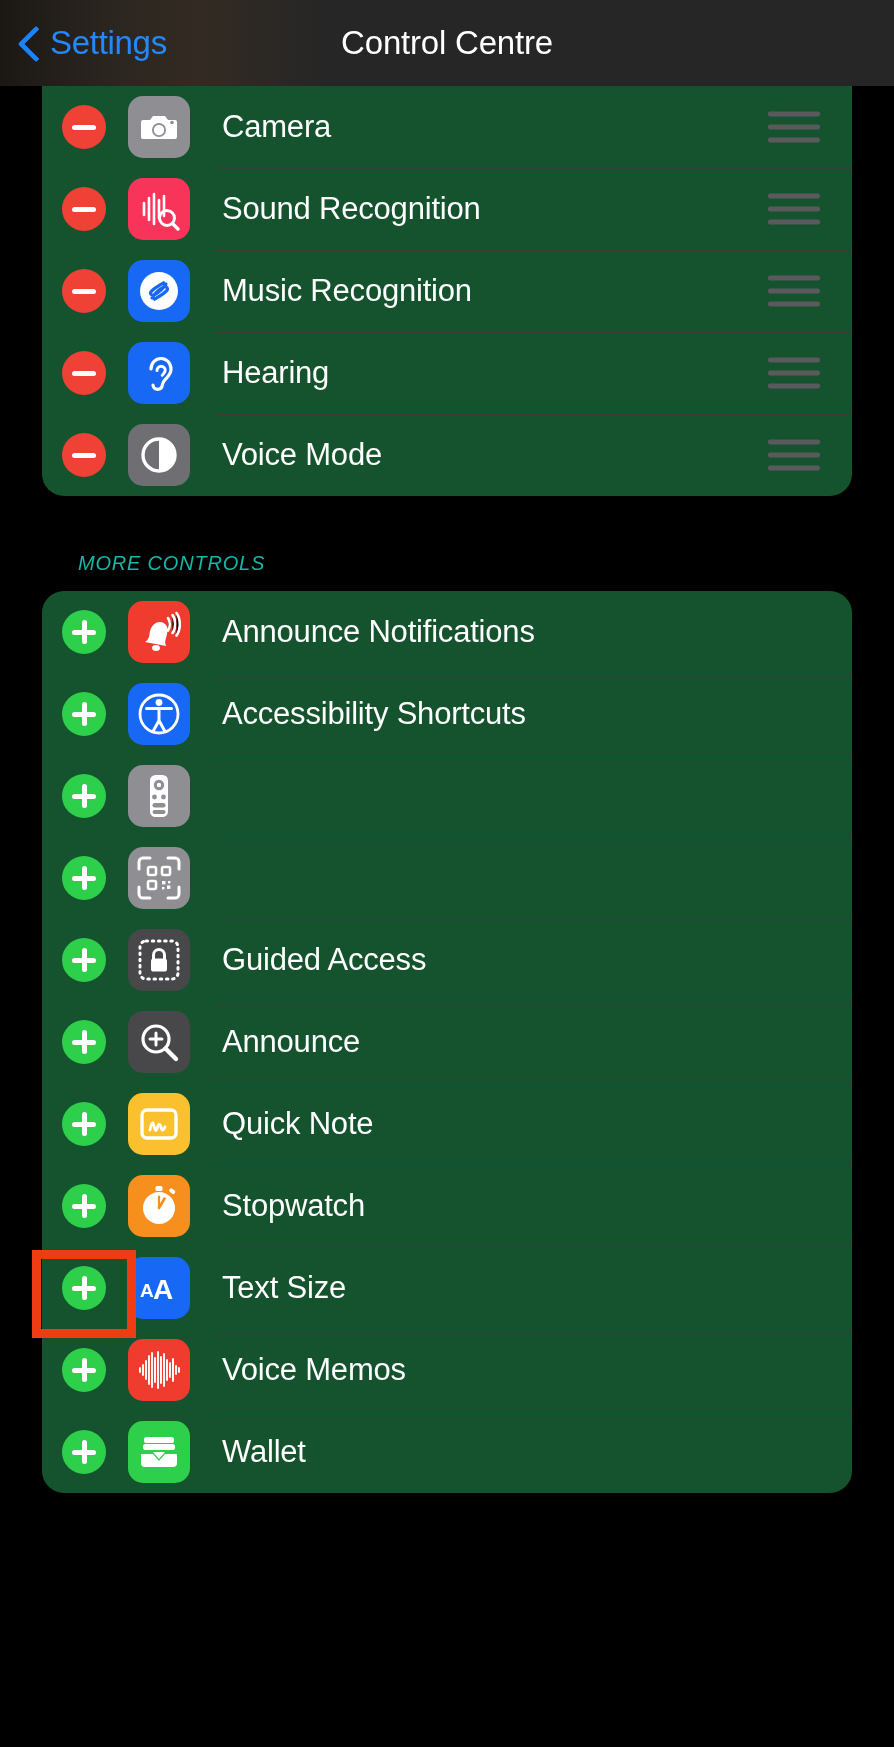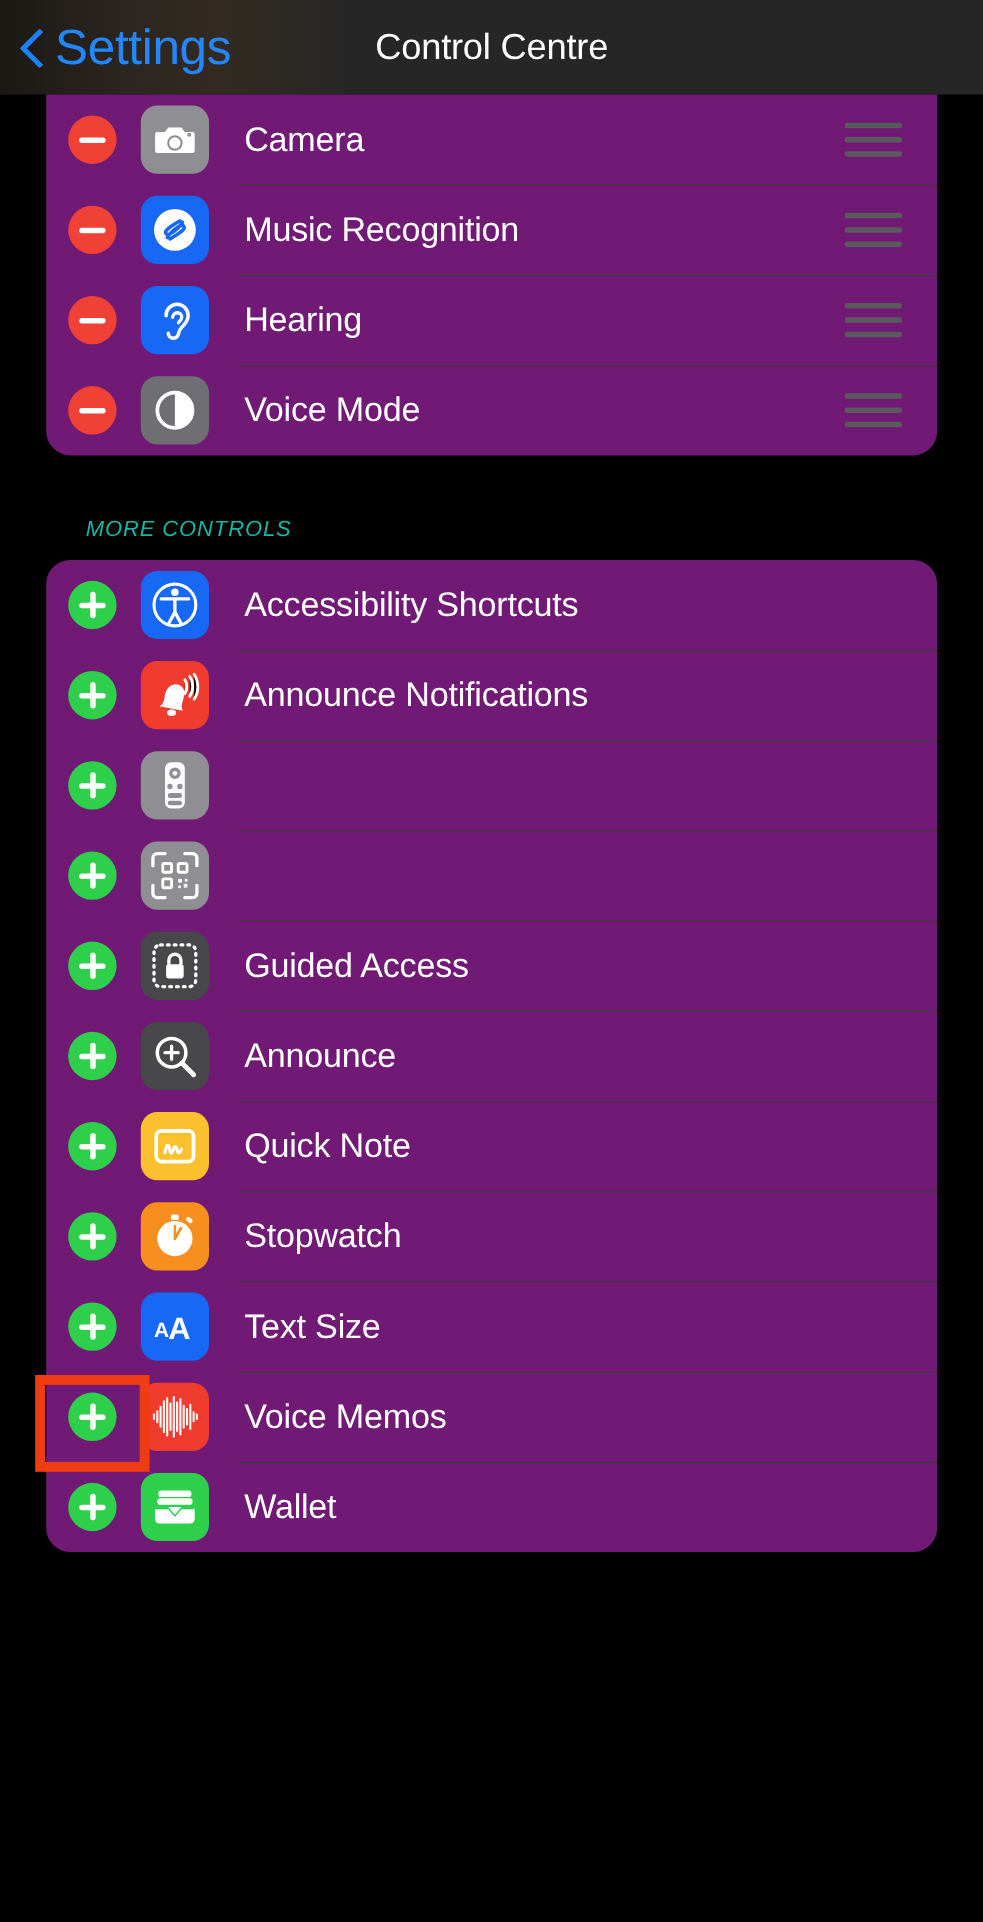--- a/index.html
+++ b/index.html
@@ -26,33 +26,33 @@
     width:24px; height:38px; position:relative; flex:none;
   }
   .chevron-left::before {
     content:""; position:absolute; left:5px; top:7px;
     width:21px; height:21px;
     border-left:5px solid #1b82ff; border-bottom:5px solid #1b82ff;
     transform:rotate(45deg);
     border-radius:2px;
   }
   .nav-back-label {
-    color:#2388ff; font-size:45px; letter-spacing:-0.3px;
+    color:#2388ff; font-size:33px; letter-spacing:-0.3px;
   }
   .nav-title {
     position:absolute; left:0; right:0; text-align:center;
     color:#fff; font-size:33px; font-weight:normal; letter-spacing:-0.2px;
     pointer-events:none;
   }
 
   
   .content { position:relative; padding:0 42px; }
 
   .card {
-    background:#701a75;
+    background:#14532d;
     border-radius:22px;
     overflow:hidden;
   }
   .card.top-clipped { border-radius:0 0 22px 22px; }
 
   .row {
     position:relative;
     display:flex; align-items:center;
     height:82px;
     padding-left:20px;
@@ -148,20 +148,44 @@
           <div class="drag-handle">
             <span></span>
             <span></span>
             <span></span>
           </div>
         </div>
         <div class="row">
           <div class="toggle remove">
             <span class="bar-h"></span>
           </div>
+          <div class="app-icon" style="background: rgb(248, 52, 90);">
+            <svg width="46" height="46" viewBox="0 0 46 46">
+        <g stroke="white" stroke-width="2.6" stroke-linecap="round">
+          <line x1="8" y1="17" x2="8" y2="29"></line>
+          <line x1="13" y1="12" x2="13" y2="34"></line>
+          <line x1="18" y1="8" x2="18" y2="38"></line>
+          <line x1="23" y1="14" x2="23" y2="32"></line>
+          <line x1="28" y1="10" x2="28" y2="30"></line>
+        </g>
+        <circle cx="31" cy="32" r="7.5" fill="none" stroke="white" stroke-width="3"></circle>
+        <line x1="36.5" y1="37.5" x2="42" y2="43" stroke="white" stroke-width="3.4" stroke-linecap="round"></line>
+      </svg>
+          </div>
+          <div class="row-label">Sound Recognition</div>
+          <div class="drag-handle">
+            <span></span>
+            <span></span>
+            <span></span>
+          </div>
+        </div>
+        <div class="row">
+          <div class="toggle remove">
+            <span class="bar-h"></span>
+          </div>
           <div class="app-icon" style="background: rgb(22, 104, 245);">
             <svg width="48" height="48" viewBox="0 0 48 48">
         <circle cx="24" cy="24" r="19" fill="white"></circle>
         <path d="M17 31c3-5 8-9 12-11 2.5-1.2 4.5 1.6 2.7 3.6-3 3.3-8.6 6.3-12.2 8.6
                  M31 17c-3 5-8 9-12 11-2.5 1.2-4.5-1.6-2.7-3.6 3-3.3 8.6-6.3 12.2-8.6" fill="none" stroke="#1668f5" stroke-width="3.2" stroke-linecap="round"></path>
       </svg>
           </div>
           <div class="row-label">Music Recognition</div>
           <div class="drag-handle">
             <span></span>
@@ -204,52 +228,52 @@
             <span></span>
           </div>
         </div>
       </div>
 
     <div class="gap"></div>
 
     <div class="section-header">MORE CONTROLS</div>
 
     <div class="card" id="more-card">
-        <div class="row">
-          <div class="toggle add">
-            <span class="bar-h"></span>
-            <span class="bar-v"></span>
-          </div>
-          <div class="app-icon" style="background: rgb(22, 104, 245);">
-            <svg width="50" height="50" viewBox="0 0 50 50">
-        <circle cx="25" cy="25" r="19" fill="none" stroke="white" stroke-width="2.8"></circle>
-        <circle cx="25" cy="13.5" r="3.4" fill="white"></circle>
-        <path d="M12.5 19.5h25M25 19.5v12M25 31.5l-6 11M25 31.5l6 11" stroke="white" stroke-width="3" stroke-linecap="round" fill="none"></path>
-      </svg>
-          </div>
-          <div class="row-label">Accessibility Shortcuts</div>
-        </div>
         <div class="row">
           <div class="toggle add">
             <span class="bar-h"></span>
             <span class="bar-v"></span>
           </div>
           <div class="app-icon" style="background: rgb(240, 60, 46);">
             <svg width="48" height="48" viewBox="0 0 48 48">
         <path d="M10 34c3-1.5 4-4 4.6-8.4.8-6 3.6-10.2 8.4-11.4 3.6-.9 7.4 1 9 4.6 1.3 3 .3 6.8-1 11
                  -1.1 3.6-1.2 6 .3 8.3z" fill="white"></path>
         <ellipse cx="21" cy="40" rx="4" ry="3" fill="white"></ellipse>
         <g stroke="white" stroke-width="2.6" stroke-linecap="round">
           <path d="M33 10c2.4 3.4 2.4 9 0 12.6"></path>
           <path d="M37.5 7c3.6 4.8 3.6 13 0 18"></path>
           <path d="M41.5 5c4.4 6 4.4 16.6 0 22.6"></path>
         </g>
       </svg>
           </div>
           <div class="row-label">Announce Notifications</div>
+        </div>
+        <div class="row">
+          <div class="toggle add">
+            <span class="bar-h"></span>
+            <span class="bar-v"></span>
+          </div>
+          <div class="app-icon" style="background: rgb(22, 104, 245);">
+            <svg width="50" height="50" viewBox="0 0 50 50">
+        <circle cx="25" cy="25" r="19" fill="none" stroke="white" stroke-width="2.8"></circle>
+        <circle cx="25" cy="13.5" r="3.4" fill="white"></circle>
+        <path d="M12.5 19.5h25M25 19.5v12M25 31.5l-6 11M25 31.5l6 11" stroke="white" stroke-width="3" stroke-linecap="round" fill="none"></path>
+      </svg>
+          </div>
+          <div class="row-label">Accessibility Shortcuts</div>
         </div>
         <div class="row">
           <div class="toggle add">
             <span class="bar-h"></span>
             <span class="bar-v"></span>
           </div>
           <div class="app-icon" style="background: rgb(142, 142, 147);">
             <svg width="48" height="48" viewBox="0 0 48 48">
         <rect x="15" y="3" width="18" height="42" rx="5.5" fill="white"></rect>
         <circle cx="24" cy="13" r="5.2" fill="#8e8e93"></circle>

